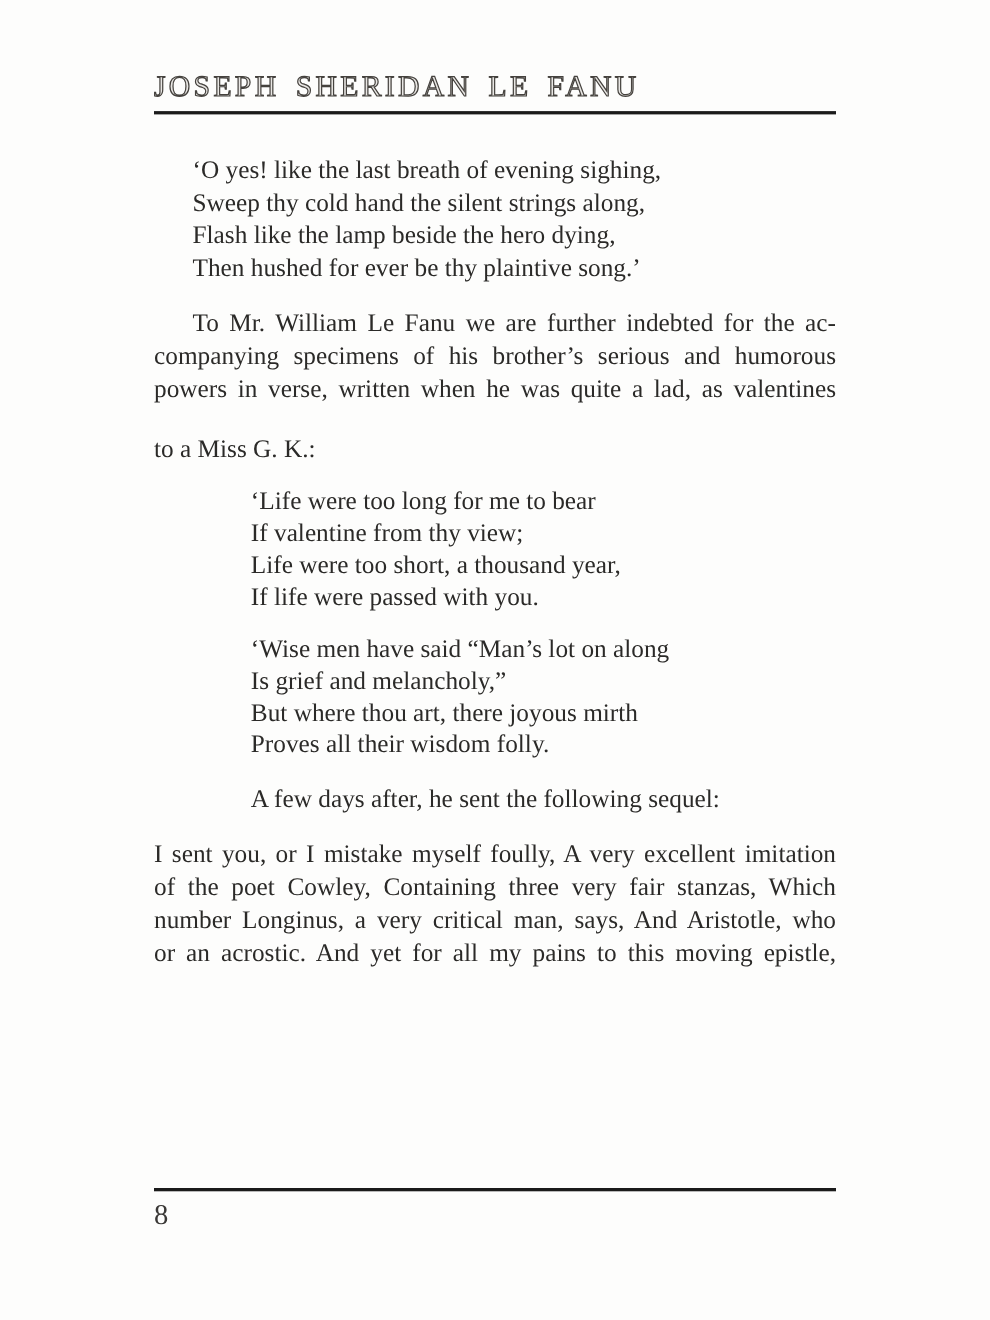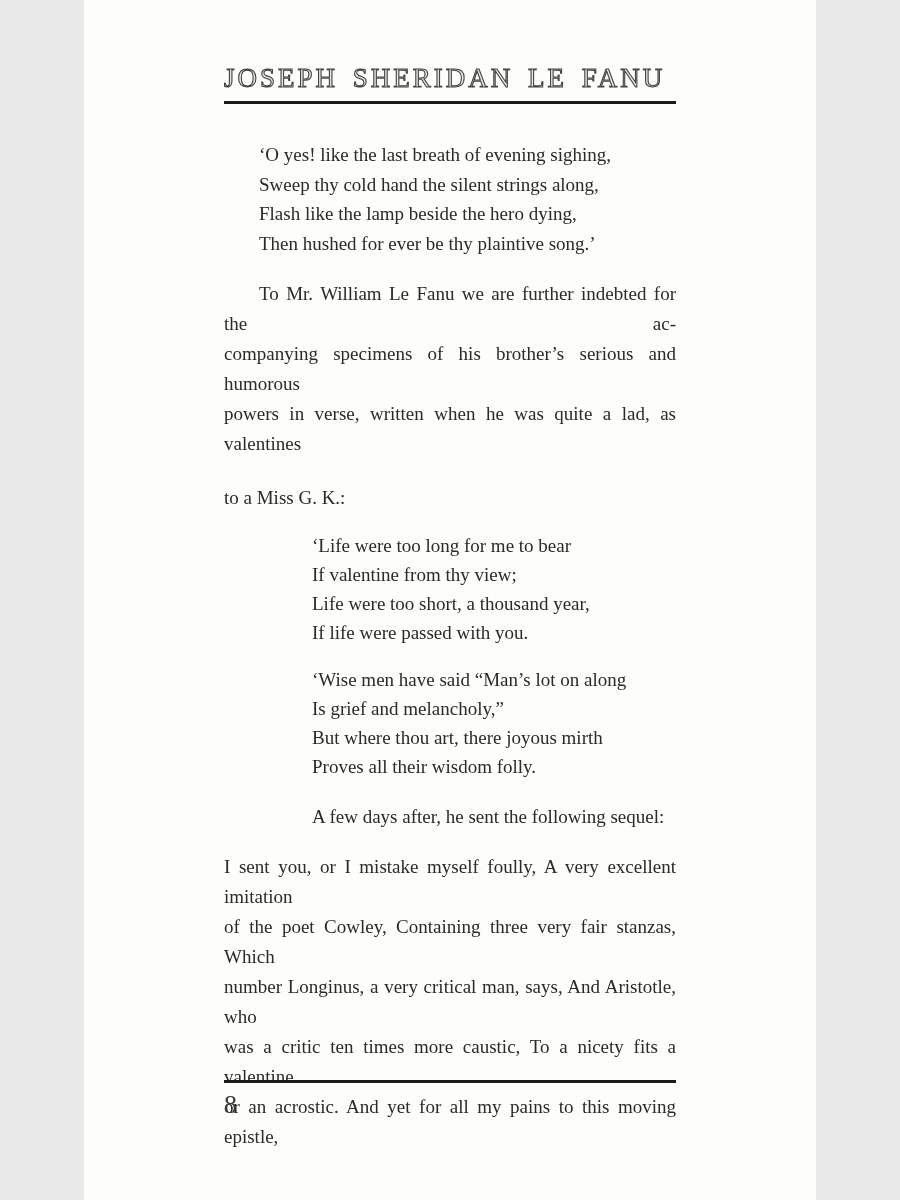--- a/index.html
+++ b/index.html
@@ -1,18 +1,18 @@
 <!DOCTYPE html>
 <html><head>
 <meta charset="utf-8">
 <style>
   html, body { margin: 0; padding: 0; background: #e9e9e9; }
   .page {
     position: relative;
-    width: 732px;
+    width: 900px;
     height: 1200px;
     margin: 0 auto;
     background: #fdfdfc;
     font-family: "Liberation Serif", "DejaVu Serif", serif;
     color: #2b2a28;
     box-sizing: border-box;
     padding: 62px 140px 0 140px;
     overflow: hidden;
   }
   
@@ -25,21 +25,21 @@
     text-stroke: 1.1px #45423e;
     line-height: 1.2;
     white-space: nowrap;
   }
   .head-rule {
     border: none;
     border-top: 3px solid #1b1b1b;
     margin: 7px 0 0 0;
   }
   
-  .body-text { font-size: 19px; }
+  .body-text { font-size: 23px; }
   .verse { line-height: 29.5px; }
   .quote-verse { margin: 36px 0 0 35px; }
   .inner-verse { margin: 18px 0 0 88px; line-height: 29px; }
   .vline { white-space: nowrap; }
   .para { margin: 21px 0 0 0; line-height: 30px; }
   .jline {
     text-align: justify;
     text-align-last: justify;
   }
   .jline.first { text-indent: 35px; }
@@ -103,21 +103,20 @@
       <div class="vline">Proves all their wisdom folly.</div>
     </div>
 
 
     <div class="sequel-intro">A few days after, he sent the following sequel:</div>
 
     <div class="para">
       <div class="jline">I sent you, or I mistake myself foully, A very excellent imitation</div>
       <div class="jline">of the poet Cowley, Containing three very fair stanzas, Which</div>
       <div class="jline">number Longinus, a very critical man, says, And Aristotle, who</div>
-      <div class="jline">was a critic ten times more caustic, To a nicety fits a valentine</div>
       <div class="jline">or an acrostic. And yet for all my pains to this moving epistle,</div>
     </div>
 
   </main>
 
   <footer>
     <hr class="foot-rule">
     <div class="page-number">8</div>
   </footer>
 

